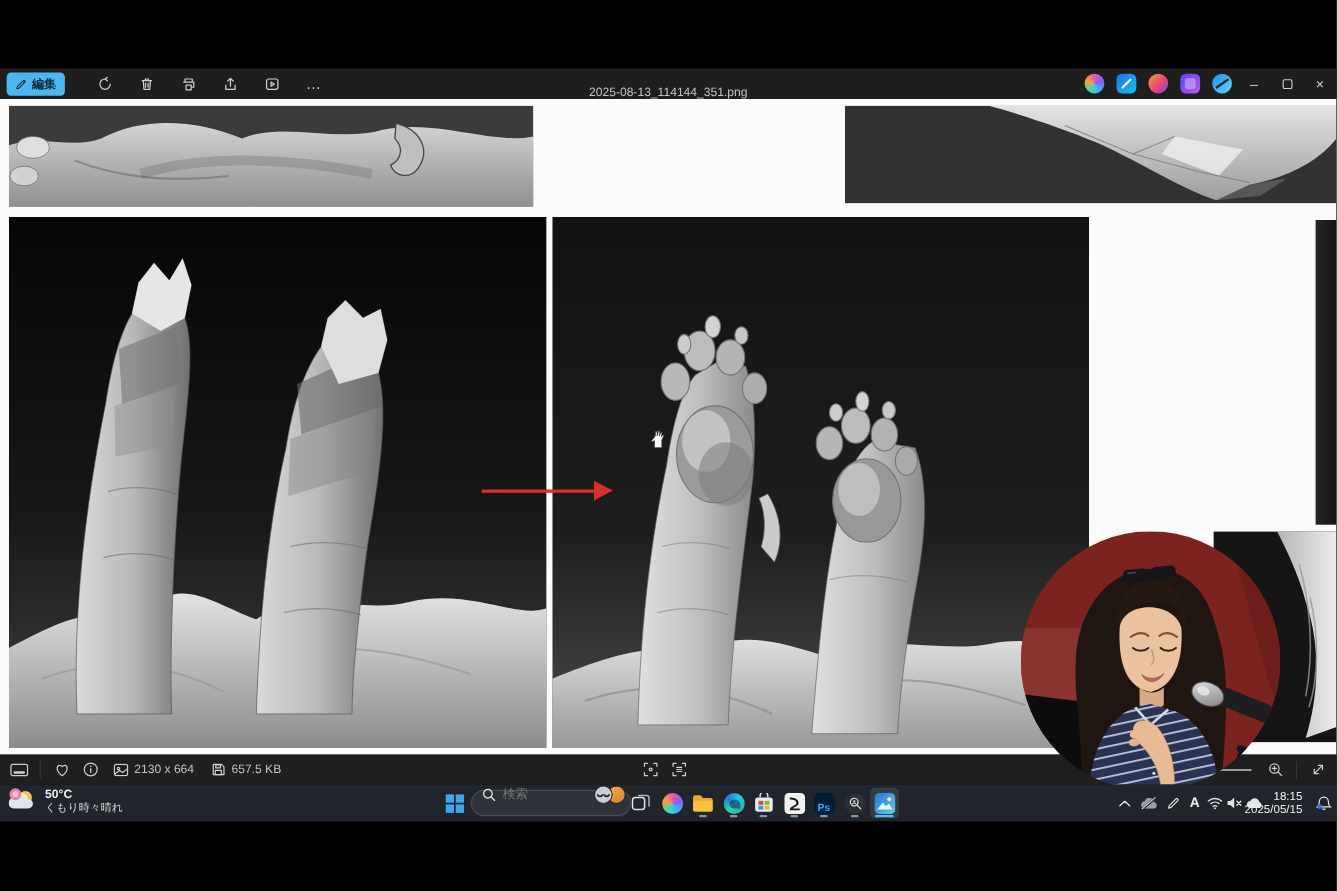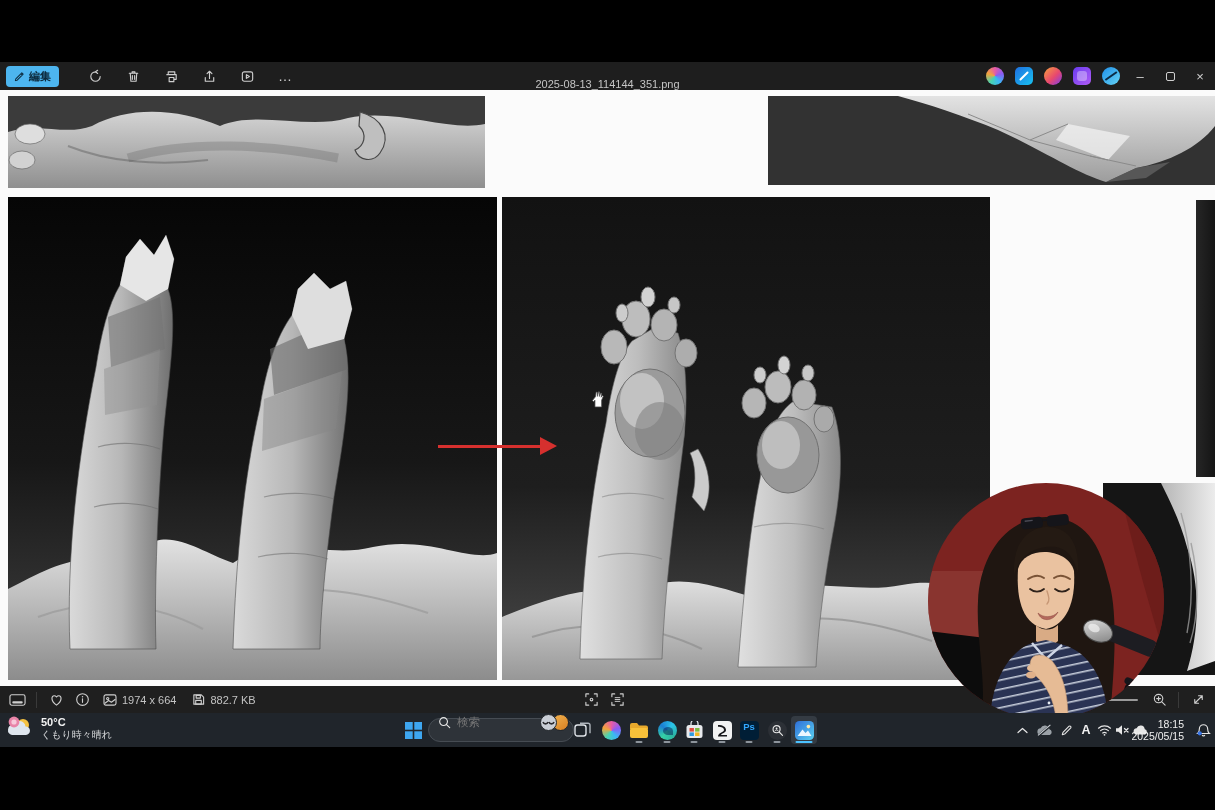--- a/index.html
+++ b/index.html
@@ -305,29 +305,29 @@
           <path d="M8,7.2 V11"></path>
           <circle cx="8" cy="5" r=".8" fill="#cfcfcf" stroke="none"></circle>
         </svg>
     </div>
     <div class="vb-text">
       <svg width="14" height="12" viewBox="0 0 15 13" class="ic-stroke">
           <rect x="1" y="1" width="13" height="11" rx="2"></rect>
           <circle cx="5" cy="5" r="1.2"></circle>
           <path d="M2,10 L6,7 L9,9 L13,6"></path>
         </svg>
-      <span>1974 x 664</span>
+      <span>2130 x 664</span>
     </div>
     <div class="vb-text">
       <svg width="13" height="13" viewBox="0 0 14 14" class="ic-stroke">
           <path d="M2,2 h8 l2.5,2.5 V12 H2 Z"></path>
           <rect x="4.5" y="2.5" width="4.5" height="3"></rect>
           <rect x="4" y="8" width="6" height="4"></rect>
         </svg>
-      <span>882.7 KB</span>
+      <span>657.5 KB</span>
     </div>
 
     <div class="vb-center">
       <div class="vb-icon">
         <svg width="15" height="15" viewBox="0 0 16 16" class="ic-stroke">
             <path d="M2,5 V2 h3 M11,2 h3 v3 M14,11 v3 h-3 M5,14 H2 v-3"></path>
             <circle cx="8" cy="8" r="1.4"></circle>
           </svg>
       </div>
       <div class="vb-icon">
@@ -479,21 +479,21 @@
       <div class="run-dash"></div>
     </div>
     <div class="tk appbtn" style="left:709px;">
       <svg width="19" height="19" viewBox="0 0 19 19">
         <rect width="19" height="19" rx="4" fill="#f2f2f2"></rect>
         <path d="M5,4 C10,4 13,6 13,9 C13,12 9,12 8,14 L14,14 L14,15.5 L5,15.5 C5,11.5 11,11.5 11,9 C11,6.8 8.5,5.8 5,5.8 Z" fill="#17171a"></path>
       </svg>
       <div class="run-dash"></div>
     </div>
     <div class="tk appbtn" style="left:736px;">
-      <div style="width:19px; height:19px; border-radius:4px; background:#001e36; display:flex; align-items:flex-start; justify-content:center;">
+      <div style="width:19px; height:19px; border-radius:4px; background:#001e36; display:flex; align-items:flex-end; justify-content:center;">
         <span style="color:#31a8ff; font-size:9.5px; font-weight:bold;">Ps</span>
       </div>
       <div class="run-dash"></div>
     </div>
     <div class="tk appbtn" style="left:764px;">
       <div style="width:19px; height:19px; border-radius:50%; background:#2c3036; display:flex; align-items:center; justify-content:center;">
         <svg width="13" height="13" viewBox="0 0 14 14" class="tray-stroke">
             <circle cx="6" cy="5.6" r="3.8"></circle>
             <path d="M8.8,8.6 L12.4,12.2"></path>
             <circle cx="6" cy="4.8" r="1" fill="#e6e6e6" stroke="none"></circle>

